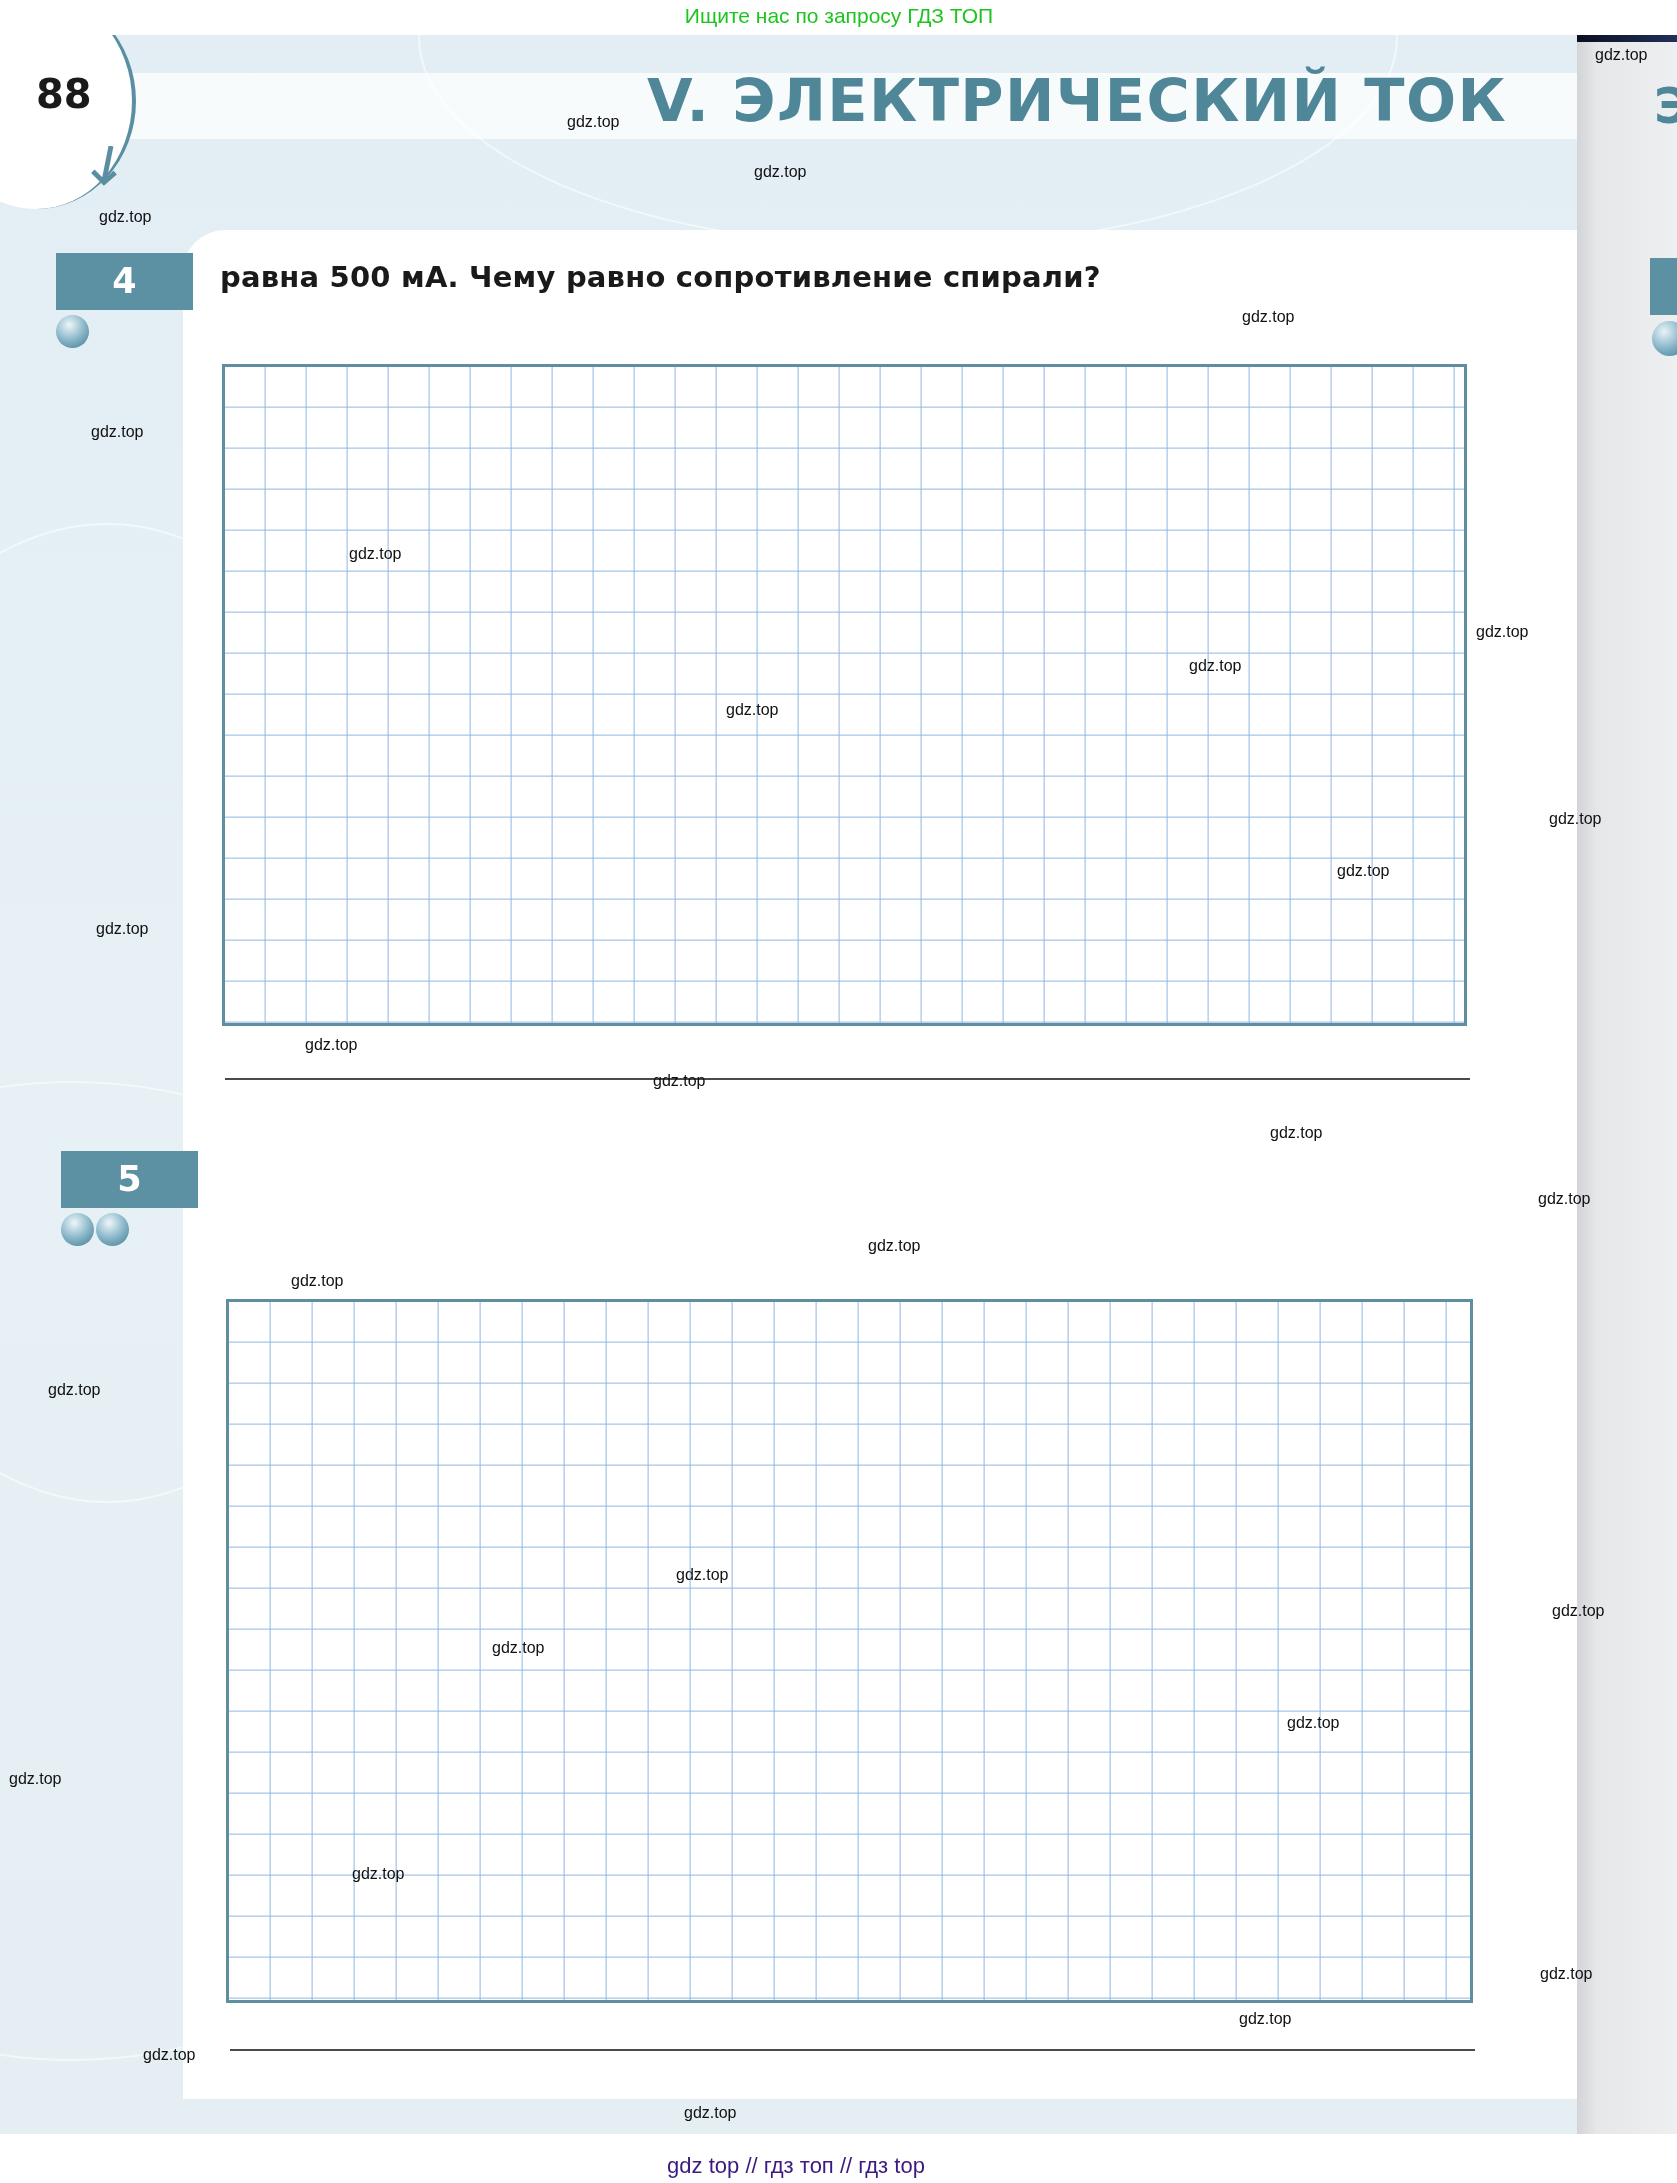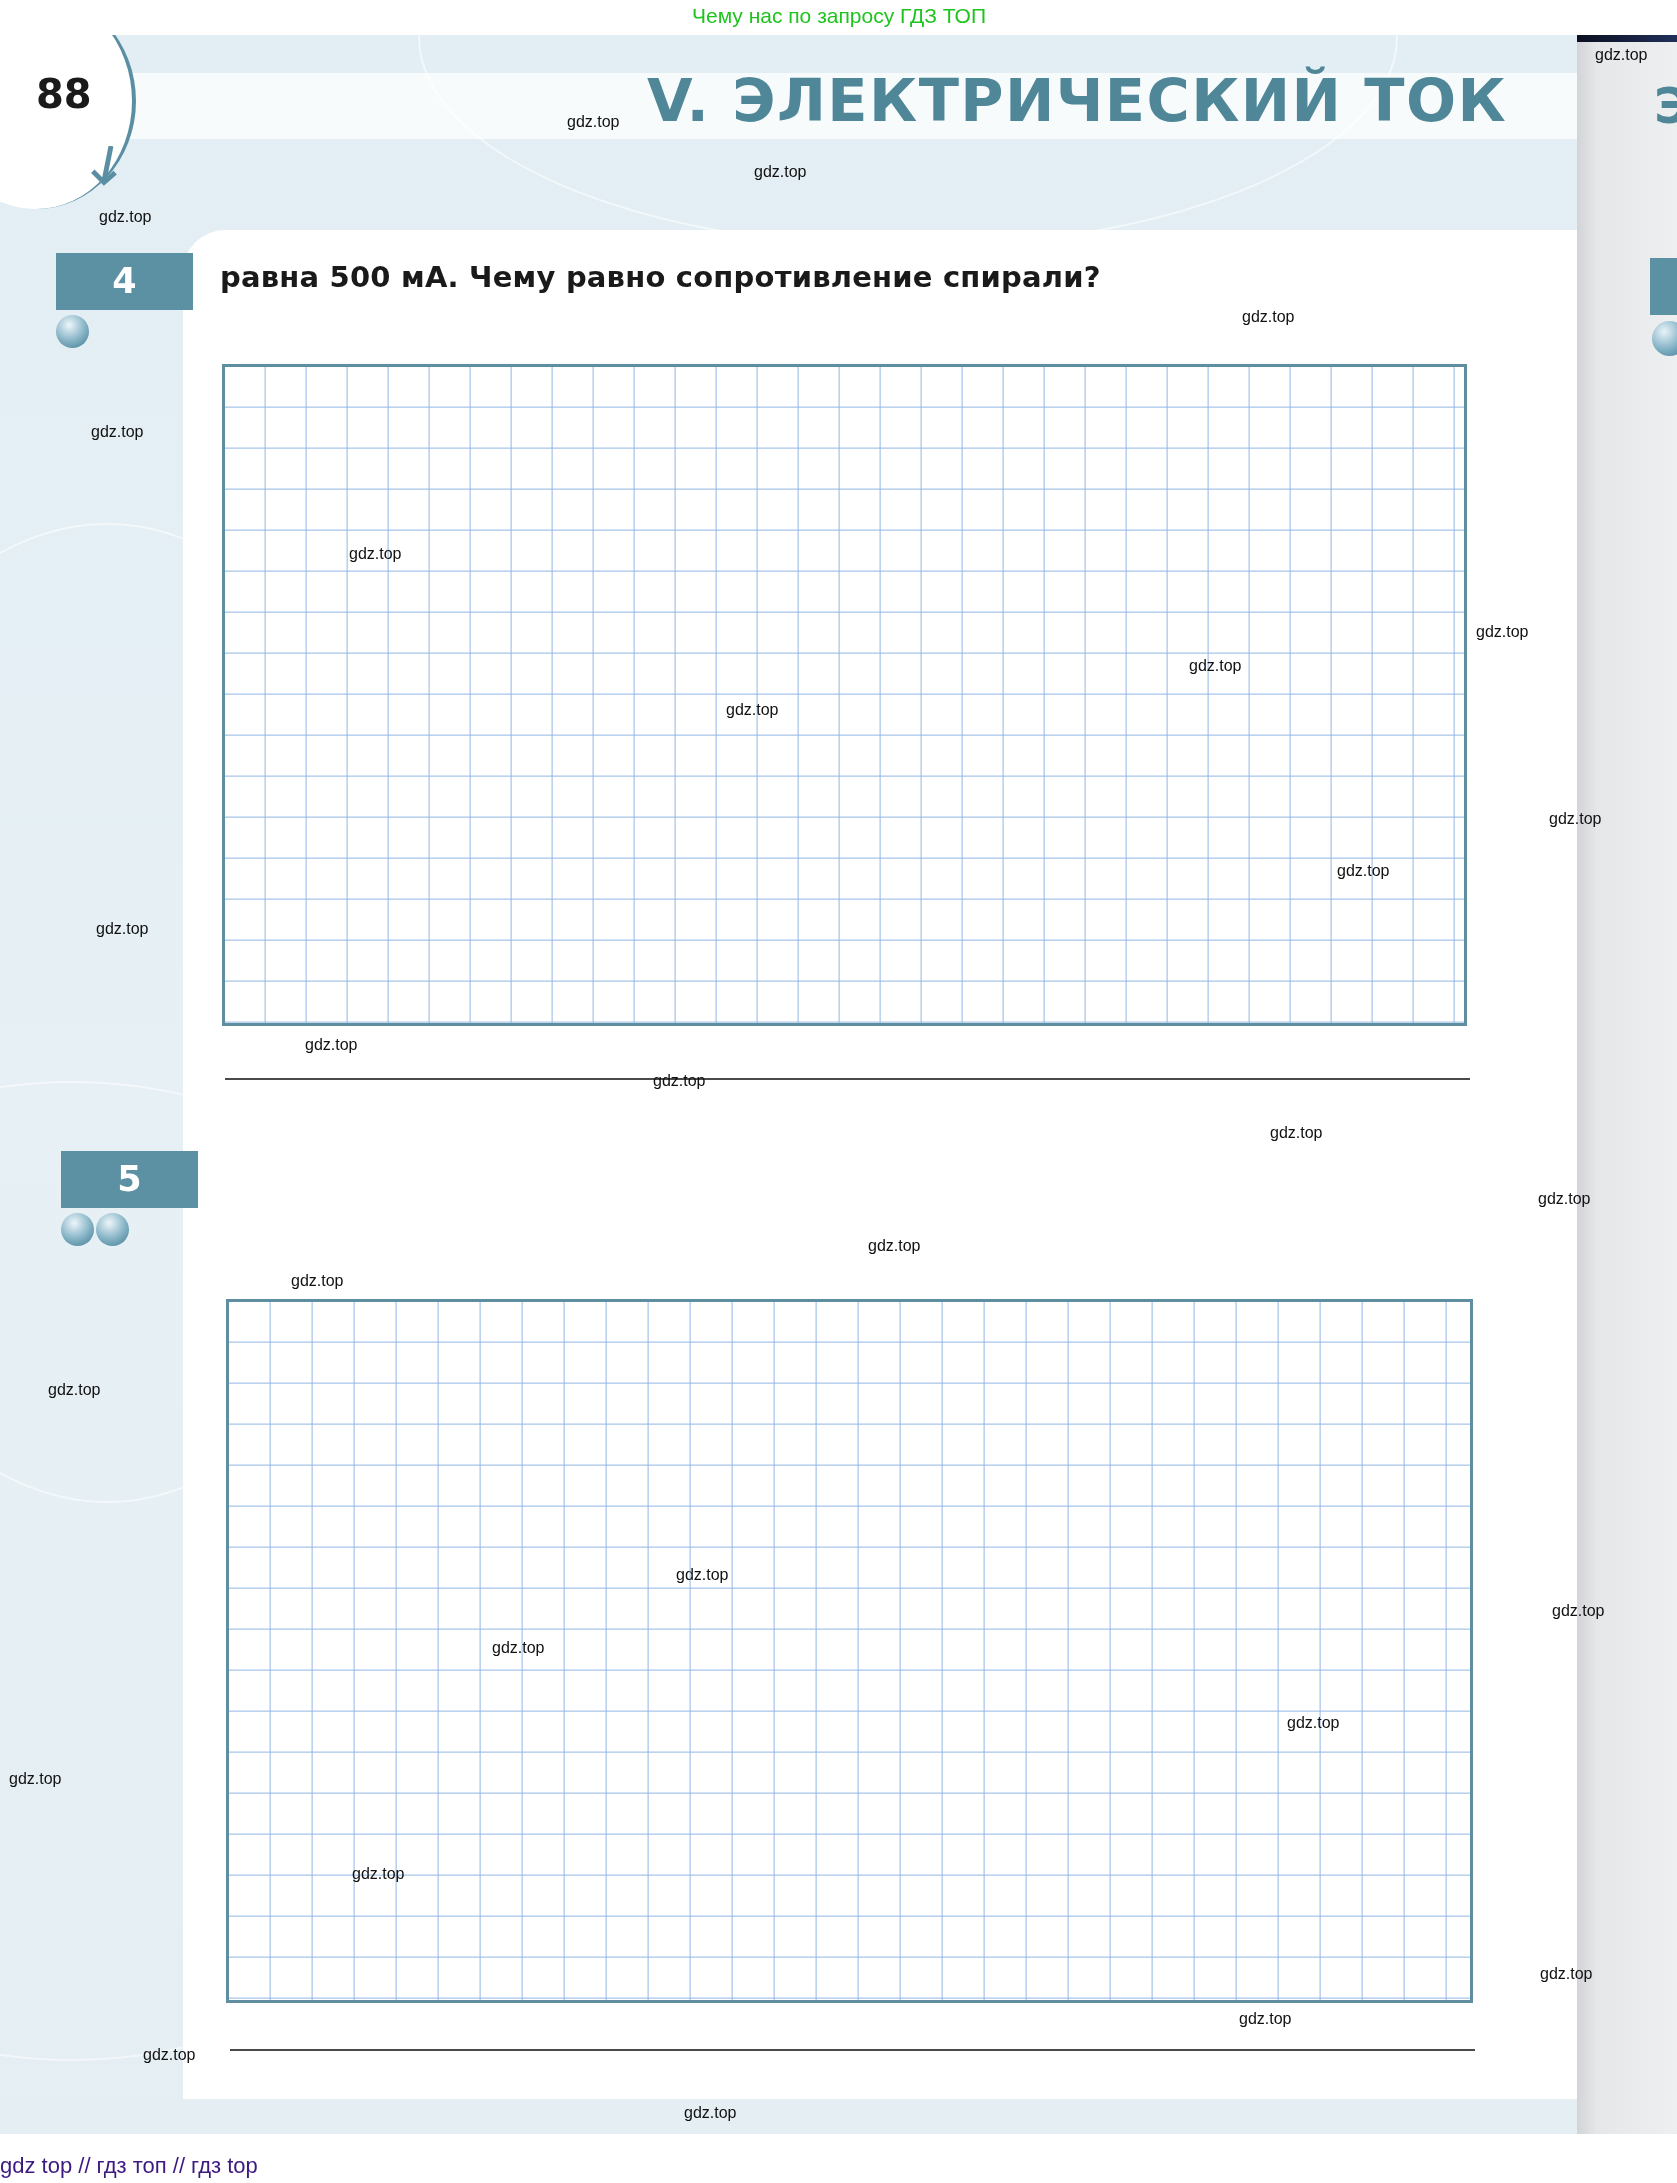--- a/index.html
+++ b/index.html
@@ -88,31 +88,32 @@
   }
   .answer-line {
     position: absolute; height: 2.1px; background: #4a4a4a;
   }
   .wm {
     position: absolute; font-size: 16px; color: #111111; white-space: nowrap;
     font-family: "Liberation Sans", sans-serif;
   }
   .footer-links {
     position: absolute; left: 0; top: 2134px; width: 1592px; height: 50px; background: #ffffff;
+    text-align: center;
   }
   .footer-links span {
     font-size: 22px; color: #3d1a80; line-height: 63px;
     font-family: "Liberation Sans", sans-serif;
   }
 </style>
 </head>
 <body>
 
 <div class="top-banner">
-  <span>Чему нас по запросу ГДЗ ТОП</span>
+  <span>Ищите нас по запросу ГДЗ ТОП</span>
 </div>
 
 <div class="page">
   <div class="arc-deco" style="left:-209px; top:488px; width:628px; height:976px;"></div>
   <div class="arc-deco" style="left:-418px; top:1046px; width:976px; height:976px;"></div>
   <div class="arc-deco" style="left:418px; top:-209px; width:976px; height:418px;"></div>
 
   <div class="header-band"></div>
 
   <div class="page-num-circle">

